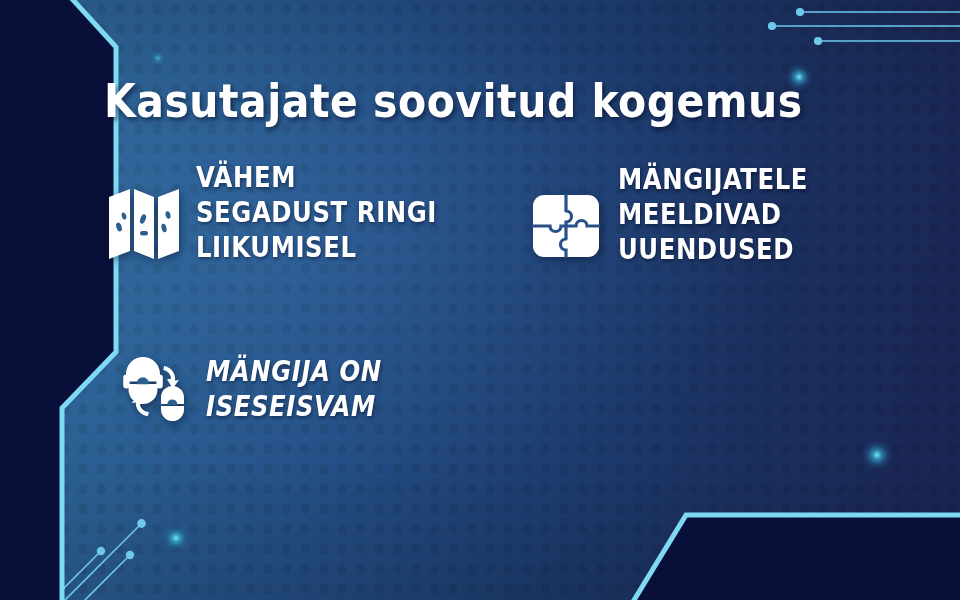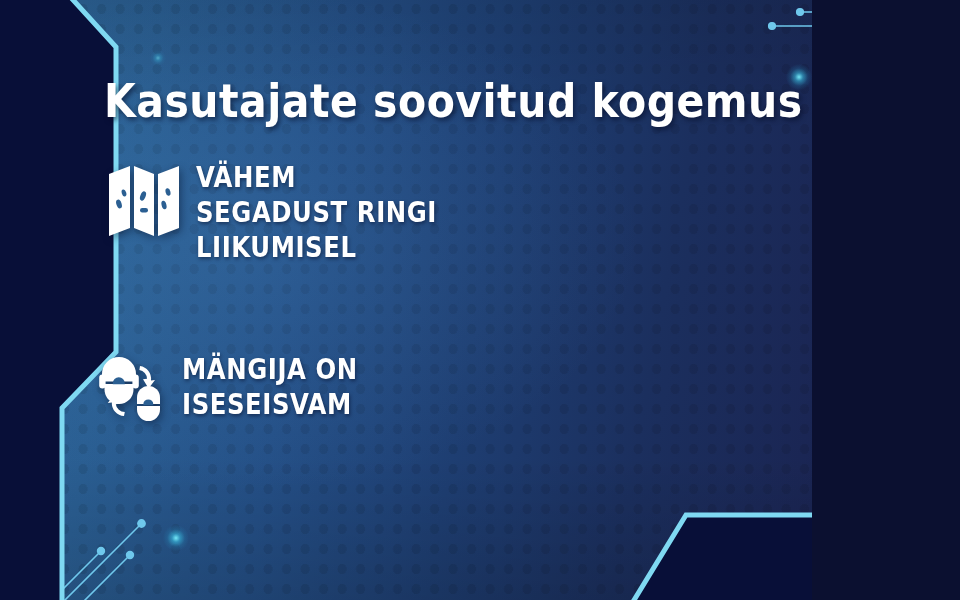--- a/index.html
+++ b/index.html
@@ -6,21 +6,21 @@
     margin: 0;
     padding: 0;
     background: #0b1030;
   }
   body {
     font-family: "Liberation Sans", sans-serif;
   }
 
   #stage {
     position: relative;
-    width: 812px;
+    width: 960px;
     height: 600px;
     overflow: hidden;
     background: linear-gradient(100deg, #2e6698 0%, #2a5e92 18%, #244f86 38%, #1e3e72 58%, #1b2f5e 78%, #1a2452 100%);
   }
 
   
   #dots {
     position: absolute;
     inset: 0;
     background-image: radial-gradient(ellipse 7.6px 8.4px at 9px 9px, rgba(0,0,0,0.085) 0 60%, rgba(0,0,0,0) 62%);
@@ -72,26 +72,26 @@
     font-stretch: condensed;
     text-shadow: 2px 3px 5px rgba(3,10,35,0.55);
     white-space: nowrap;
     transform: scaleX(0.97);
     transform-origin: left center;
   }
 
   .feature {
     position: absolute;
     display: flex;
-    align-items: flex-start;
+    align-items: flex-end;
     gap: 14px;
   }
   #feature-0 { left: 106px; top: 160px; }
   #feature-1 { left: 528px; top: 160px; }
-  #feature-2 { left: 96px; top: 350px; }
+  #feature-2 { left: 120px; top: 350px; font-style: italic; }
   #feature-3 { left: 524px; top: 332px; }
 
   .feature-icon {
     flex: 0 0 auto;
     width: 76px;
     height: 82px;
     display: flex;
     align-items: center;
     justify-content: center;
     filter: drop-shadow(2px 3px 4px rgba(3,10,35,0.45));
@@ -182,20 +182,37 @@
             <ellipse cx="62" cy="32" rx="2.4" ry="3.8" transform="rotate(-14 62 32)"></ellipse>
             <ellipse cx="58" cy="45" rx="2.4" ry="4.4" transform="rotate(-14 58 45)"></ellipse>
           </g>
         </svg>
       </div>
       <div class="feature-text">VÄHEM
 SEGADUST RINGI
 LIIKUMISEL</div>
     </div>
 
+    <div class="feature" id="feature-1">
+      <div class="feature-icon">
+        <svg viewBox="0 0 76 82" width="76" height="82" aria-hidden="true">
+          <rect x="5" y="10" width="66" height="62" rx="11" fill="#ffffff"></rect>
+          <g stroke="#28518a" stroke-width="3.2" fill="none" stroke-linecap="round">
+
+            <path d="M38 10 L38 26 M38 26 a5.5 5.5 0 1 1 0 11 L38 37 L38 54 M38 54 a5.5 5.5 0 1 0 0 11 L38 65 L38 72"></path>
+
+            <path d="M5 41 L22 41 a5.5 5.5 0 1 0 11 0 L33 41 L38 41"></path>
+            <path d="M38 41 L48 41 a5.5 5.5 0 1 1 11 0 L59 41 L71 41"></path>
+          </g>
+        </svg>
+      </div>
+      <div class="feature-text">MÄNGIJATELE
+MEELDIVAD
+UUENDUSED</div>
+    </div>
 
     <div class="feature" id="feature-2">
       <div class="feature-icon">
         <svg viewBox="0 0 72 74" width="72" height="74" aria-hidden="true">
           <g fill="#ffffff">
 
             <path d="M6 24 a17 17 0 0 1 34 0 l0 5 -4.6 0 0 -5 a12.4 12.4 0 0 0 -24.8 0 l0 5 -4.6 0 Z"></path>
             <rect x="3.2" y="24.5" width="6.4" height="14" rx="3.2"></rect>
             <rect x="36.4" y="24.5" width="6.4" height="14" rx="3.2"></rect>
 

